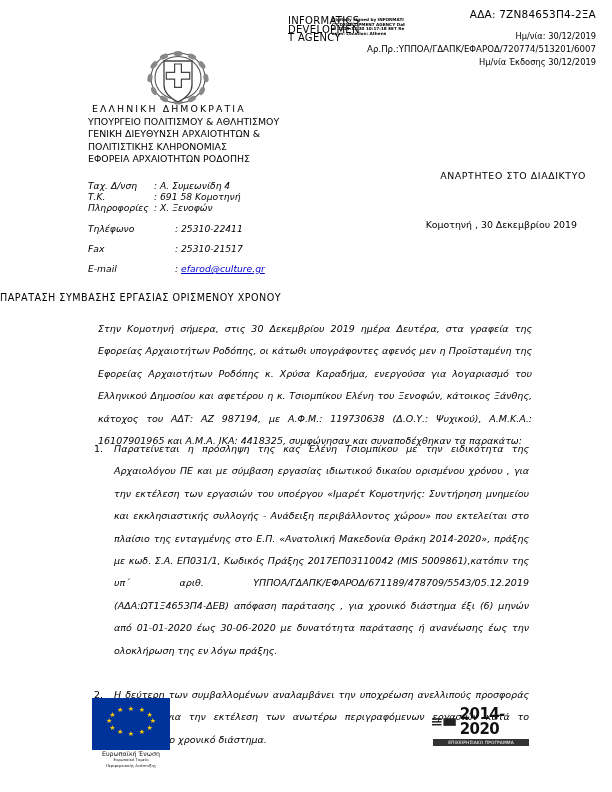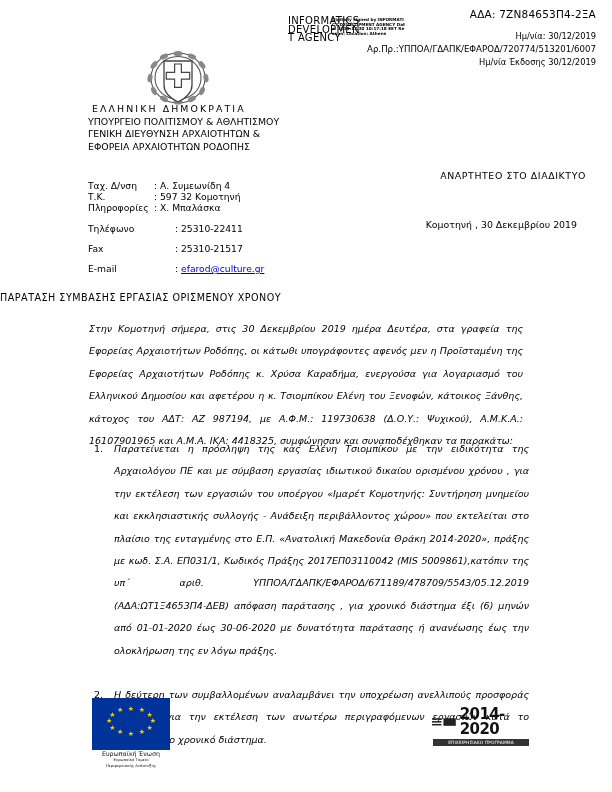--- a/index.html
+++ b/index.html
@@ -105,20 +105,21 @@
   .addr {
     position: absolute;
     top: 180px;
     left: 88px;
     font-size: 9.2px;
     line-height: 11.2px;
     white-space: nowrap;
   }
   .addr .row {
     display: flex;
+    font-style: italic;
   }
   .addr .row.sp { margin-top: 9px; gap: 21px; }
   .addr .lbl { width: 66px; display: inline-block; }
   .addr .val { display: inline-block; }
   .addr a {
     color: #0000cc;
     text-decoration: underline;
   }
 
   
@@ -147,21 +148,21 @@
     text-align: left;
     font-size: 9.6px;
     letter-spacing: 0.5px;
     white-space: nowrap;
   }
 
   
   .body-intro {
     position: absolute;
     top: 318px;
-    left: 89px;
+    left: 98px;
     width: 434px;
     font-size: 9.5px;
     line-height: 22.4px;
     text-align: justify;
     font-style: italic;
   }
 
   .clauses {
     position: absolute;
     top: 438px;
@@ -308,37 +309,38 @@
       </g>
       <path d="M22 13 h28 v24 q0 10 -14 17 q-14 -7 -14 -17 z" fill="#ffffff" stroke="#444" stroke-width="1.3"></path>
       <path d="M32.6 16 h6.8 v8.3 h8.3 v6.8 h-8.3 v8.3 h-6.8 v-8.3 h-8.3 v-6.8 h8.3 z" fill="#ffffff" stroke="#444" stroke-width="1.2"></path>
     </svg>
   </div>
 
   <div class="ministry">
     <div class="l1">ΕΛΛΗΝΙΚΗ ΔΗΜΟΚΡΑΤΙΑ</div>
     <div>ΥΠΟΥΡΓΕΙΟ ΠΟΛΙΤΙΣΜΟΥ &amp; ΑΘΛΗΤΙΣΜΟΥ</div>
     <div>ΓΕΝΙΚΗ ΔΙΕΥΘΥΝΣΗ ΑΡΧΑΙΟΤΗΤΩΝ &amp;</div>
+    <div>ΠΟΛΙΤΙΣΤΙΚΗΣ ΚΛΗΡΟΝΟΜΙΑΣ</div>
     <div>ΕΦΟΡΕΙΑ ΑΡΧΑΙΟΤΗΤΩΝ ΡΟΔΟΠΗΣ</div>
   </div>
 
   <div class="publish">ΑΝΑΡΤΗΤΕΟ ΣΤΟ ΔΙΑΔΙΚΤΥΟ</div>
 
   <div class="addr">
     <div class="row">
       <span class="lbl">Ταχ. Δ/νση</span>
       <span class="val">: Α. Συμεωνίδη 4</span>
     </div>
     <div class="row">
       <span class="lbl">Τ.Κ.</span>
-      <span class="val">: 597 32 Κομοτηνή</span>
+      <span class="val">: 691 58 Κομοτηνή</span>
     </div>
     <div class="row">
       <span class="lbl">Πληροφορίες</span>
-      <span class="val">: Χ. Μπαλάσκα</span>
+      <span class="val">: Χ. Ξενοφών</span>
     </div>
     <div class="row sp">
       <span class="lbl">Τηλέφωνο</span>
       <span class="val">: 25310-22411</span>
     </div>
     <div class="row sp">
       <span class="lbl">Fax</span>
       <span class="val">: 25310-21517</span>
     </div>
     <div class="row sp">

